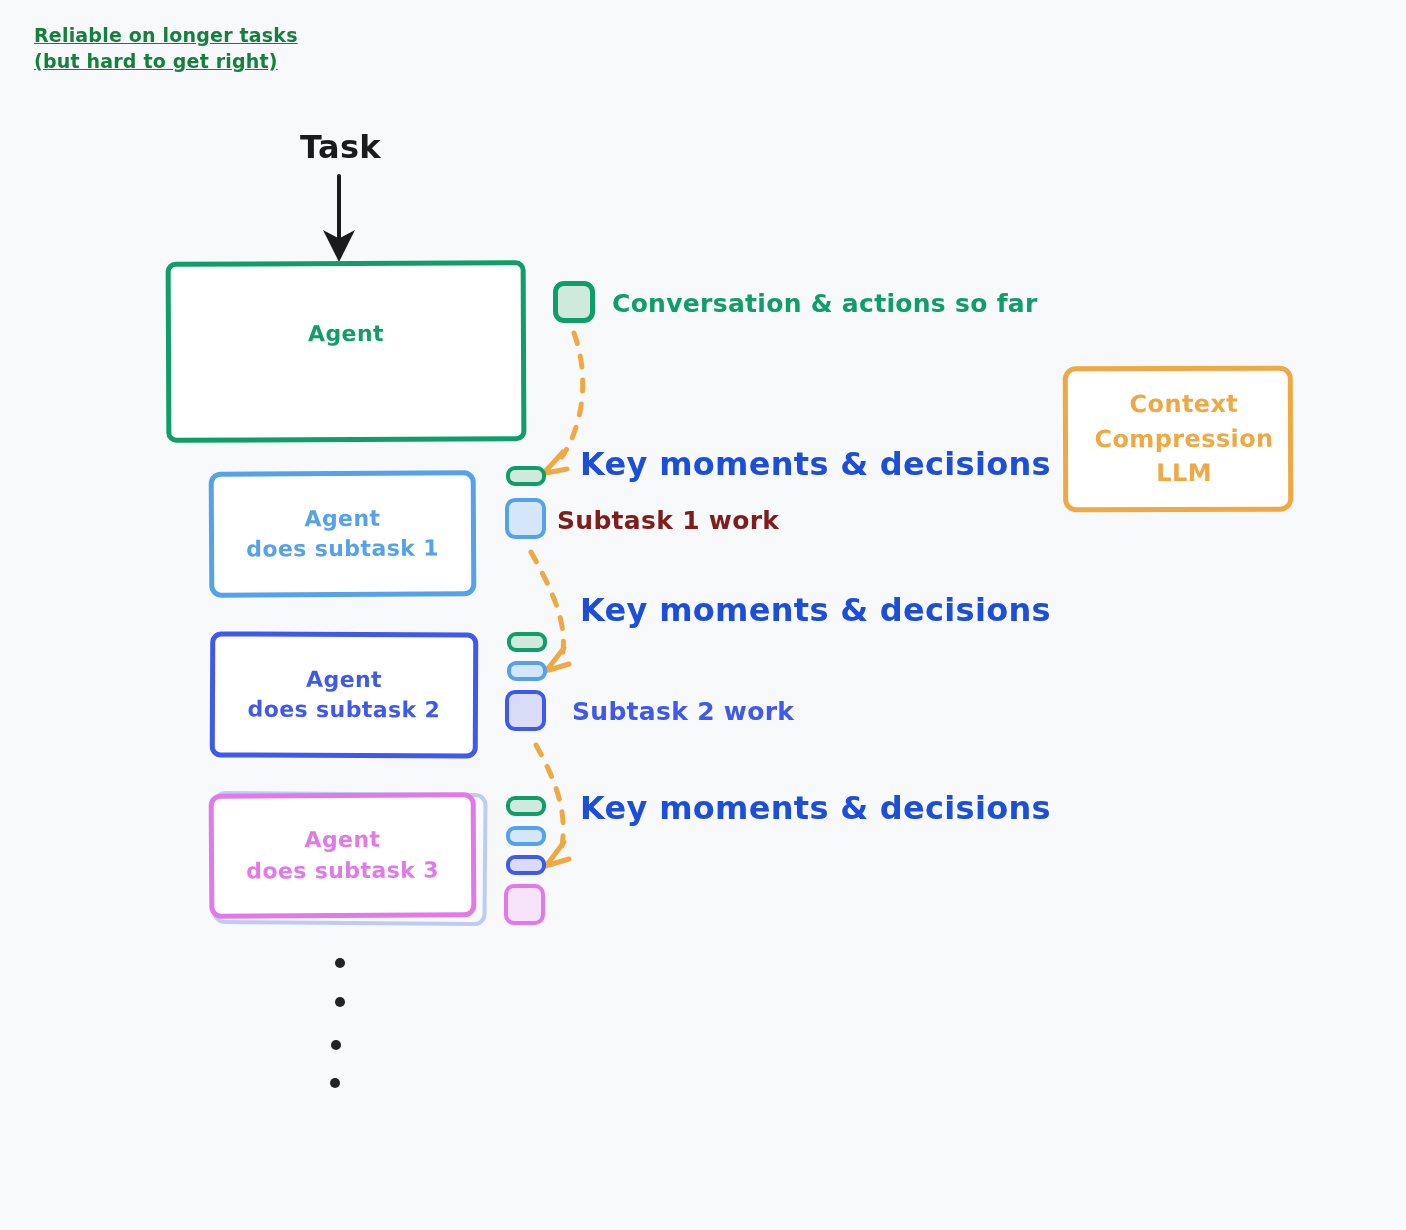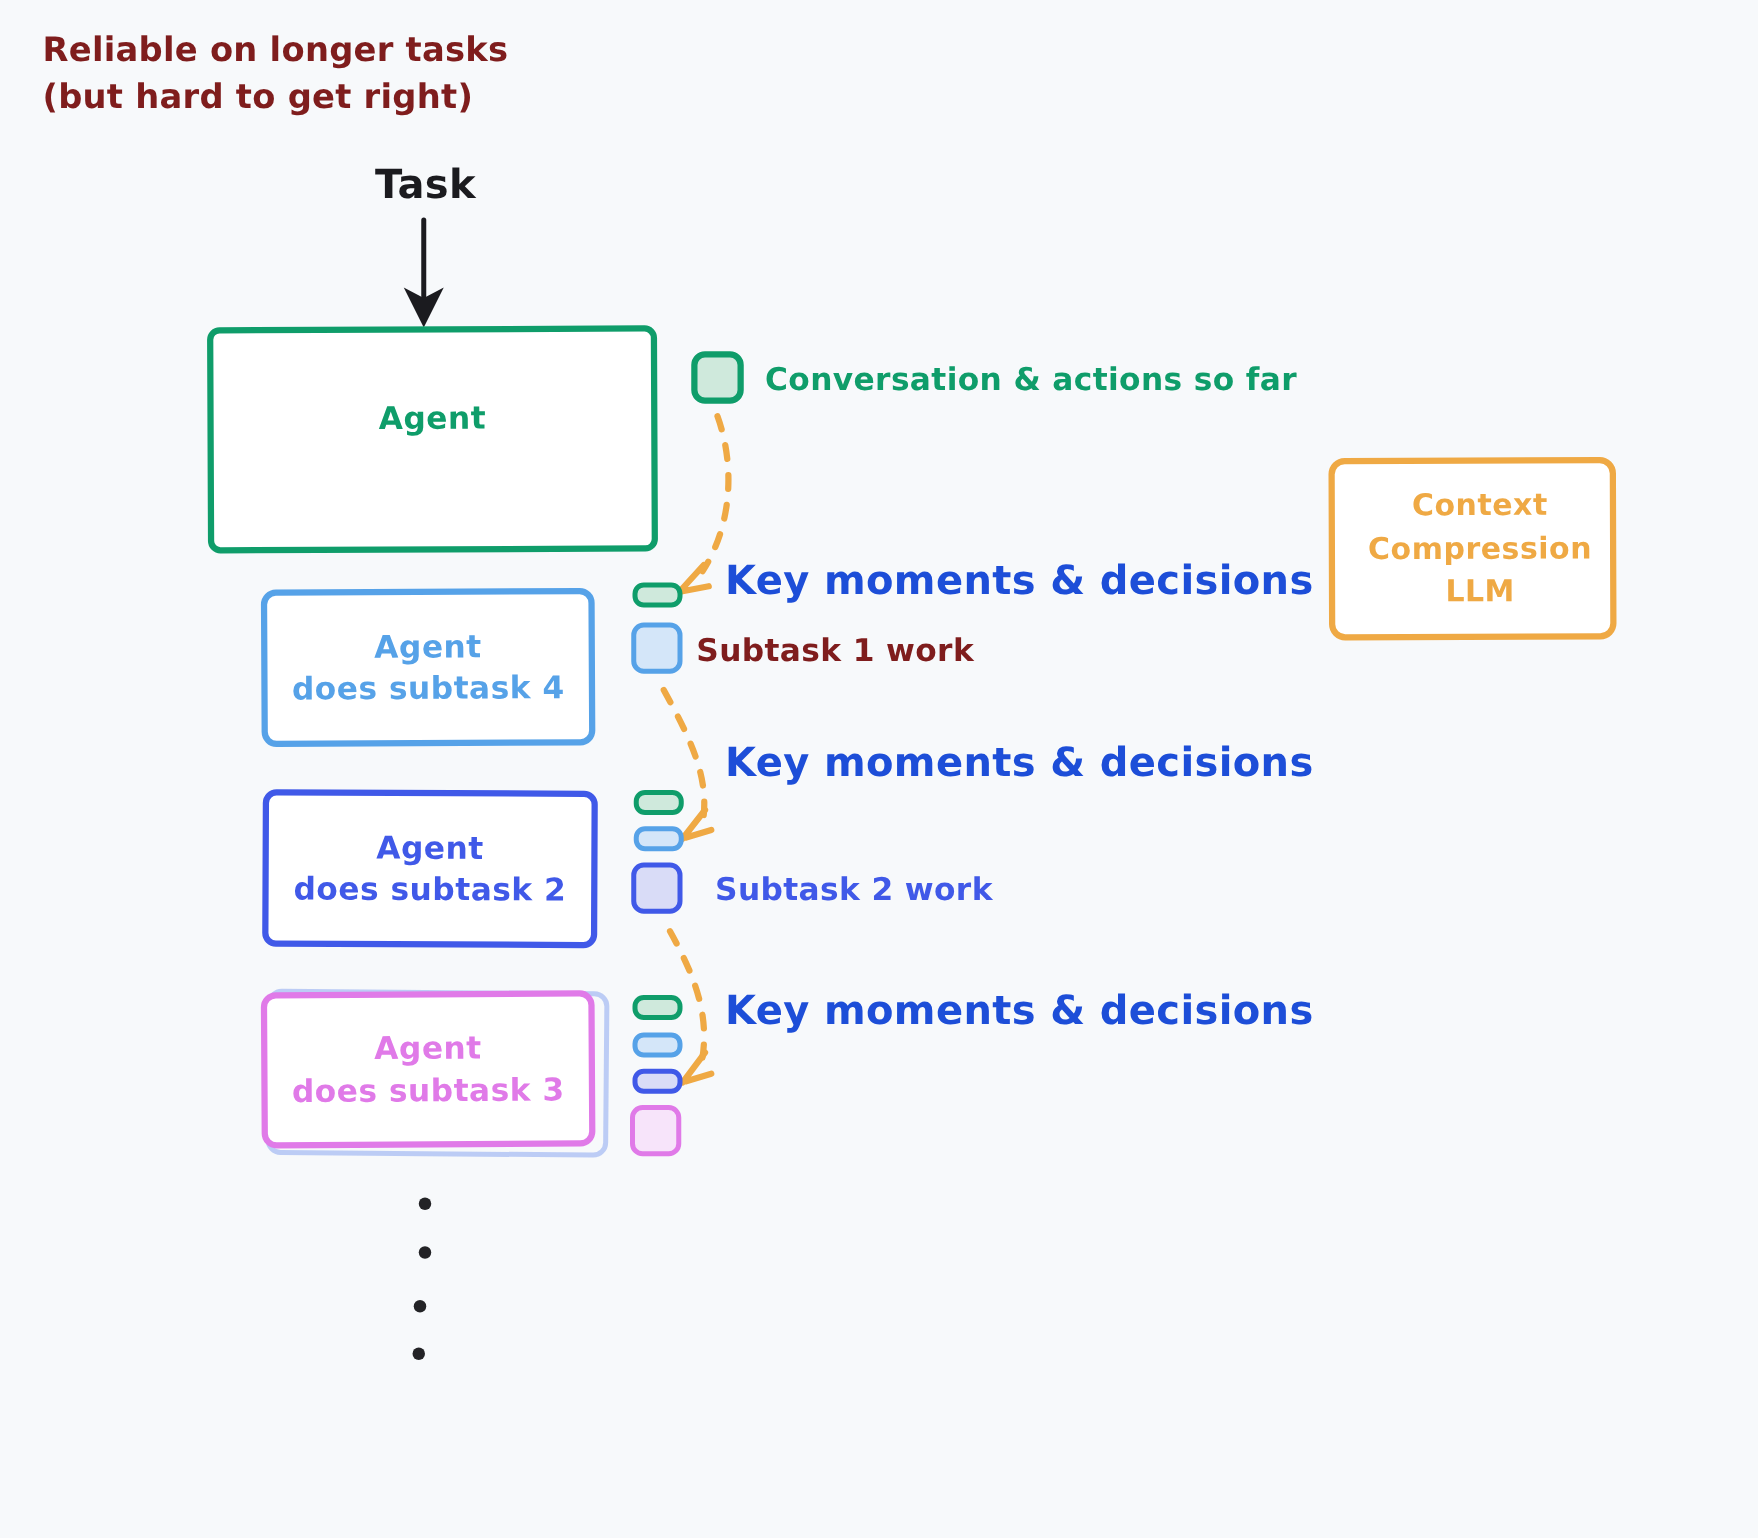--- a/index.html
+++ b/index.html
@@ -17,26 +17,27 @@
   .canvas {
     position: absolute;
     inset: 0;
   }
   .abs { position: absolute; }
 
   
   #title {
     left: 34px;
     top: 22px;
-    font-size: 27px;
-    font-weight: 700;
-    color: #7f1d1d;
+    font-size: 19px;
+    font-weight: 700;
+    color: #15803d;
     line-height: 1.38;
     letter-spacing: 0.2px;
     white-space: pre-line;
+    text-decoration: underline;
   }
 
   
   #task-label {
     left: 300px;
     top: 128px;
     font-size: 32px;
     font-weight: 700;
     color: #1b1b1f;
     letter-spacing: 0.3px;
@@ -46,21 +47,21 @@
   .node-box {
     box-sizing: border-box;
     background: #ffffff;
     display: flex;
     flex-direction: column;
     align-items: center;
     justify-content: center;
     text-align: center;
   }
   .node-box .line {
-    font-size: 25px;
+    font-size: 22px;
     font-weight: 700;
     letter-spacing: 0.4px;
     line-height: 1.1;
   }
 
   #box-main {
     left: 166px;
     top: 261px;
     width: 360px;
     height: 181px;
@@ -243,21 +244,21 @@
 
   <div class="abs node-box" id="box-main">
     <div class="line l1">Agent</div>
   </div>
 
   <div class="chip big-square c-green abs" style="left:553px; top:281px;"></div>
   <div class="abs chip-label" id="label-conversation">Conversation &amp; actions so far</div>
 
   <div class="abs node-box" id="box-sub1">
     <div class="line l1">Agent</div>
-    <div class="line l2">does subtask 4</div>
+    <div class="line l2">does subtask 1</div>
   </div>
   <div class="chip pill c-green abs" style="left:506px; top:466px;"></div>
   <div class="chip square c-blue abs" style="left:505px; top:498px;"></div>
   <div class="abs chip-label" id="label-subtask1">Subtask 1 work</div>
   <div class="abs key-label" id="key1">Key moments &amp; decisions</div>
 
   <div class="abs node-box" id="box-sub2">
     <div class="line l1">Agent</div>
     <div class="line l2">does subtask 2</div>
   </div>

